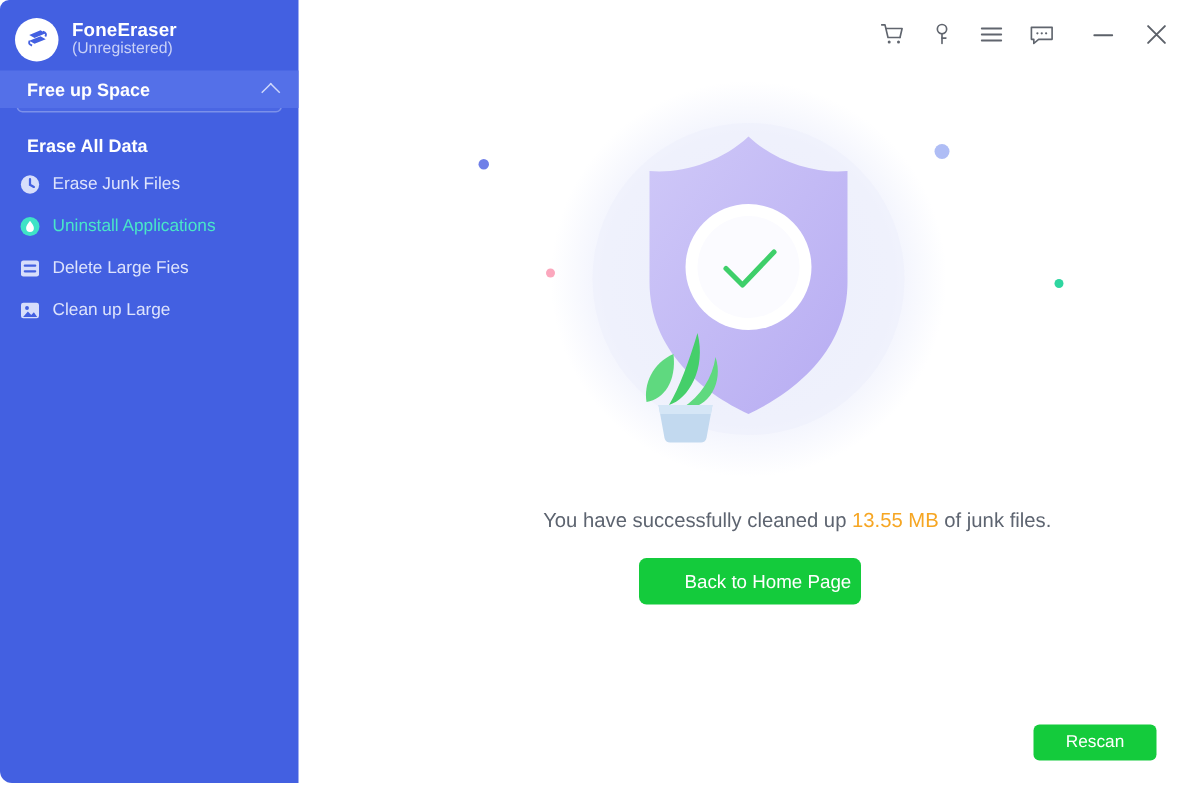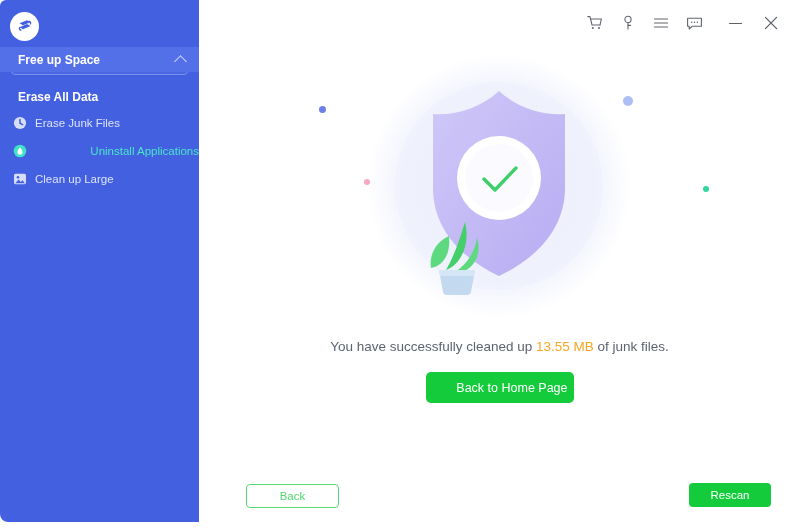--- a/index.html
+++ b/index.html
@@ -130,21 +130,21 @@
   }
   .nav-item {
     height: 28px;
     display: flex;
     align-items: center;
     padding-left: 13px;
     box-sizing: border-box;
     color: #dde3fc;
     font-size: 11.5px;
   }
-  .nav-item.active { color: #49e6c8; justify-content: space-between; }
+  .nav-item.active { color: #49e6c8; }
   .nav-ico {
     width: 14px;
     height: 14px;
     margin-right: 8px;
     flex: 0 0 auto;
     display: block;
   }
   
   .titlebar {
     position: absolute;
@@ -167,20 +167,21 @@
     justify-content: center;
     cursor: pointer;
   }
   
   .content {
     position: absolute;
     left: 199px;
     top: 46px;
     right: 0;
     bottom: 0;
+    padding-left: 32px;
   }
   .illus {
     position: absolute;
     left: 0;
     right: 0;
     top: 0;
     height: 282px;
   }
   .dot { position: absolute; border-radius: 50%; }
   .status-line {
@@ -247,20 +248,24 @@
     <div class="brand">
       <div class="brand-logo">
         <svg width="20" height="20" viewBox="0 0 20 20">
           <circle cx="10" cy="10" r="10" fill="#ffffff"></circle>
           <path d="M4.5 7.3 L12 4.2 L15.5 6.2 L8 9.3 Z" fill="#4360e1"></path>
           <path d="M4.5 11.2 L12 8.1 L15.5 10.1 L8 13.2 Z" fill="#4360e1"></path>
           <path d="M13.6 5.2 Q16.6 6.0 15.2 8.4" stroke="#4360e1" stroke-width="1.3" fill="none"></path>
           <path d="M6.4 14.3 Q3.4 13.5 4.8 11.1" stroke="#4360e1" stroke-width="1.3" fill="none"></path>
         </svg>
       </div>
+      <div class="brand-text">
+        <div class="brand-name">FoneEraser</div>
+        <div class="brand-sub">(Unregistered)</div>
+      </div>
     </div>
 
     <div class="device-select">
       <div class="phone-icon"></div>
       <div class="device-label">Virgi...ne xs(iPhone XS)</div>
       <div class="chev"></div>
     </div>
 
     <div class="nav-head" id="nav-free-up">
       <span>Free up Space</span>
@@ -280,20 +285,28 @@
     </div>
 
     <div class="nav-item active">
       <svg class="nav-ico" viewBox="0 0 14 14">
         <circle cx="7" cy="7" r="6.3" fill="#3fe3c6"></circle>
         <path d="M7 3.2 C8.3 5.2 9.6 6.4 9.6 8.0 A2.6 2.6 0 0 1 4.4 8.0 C4.4 6.4 5.7 5.2 7 3.2 Z" fill="#ffffff"></path>
       </svg>
       <span>Uninstall Applications</span>
     </div>
 
+    <div class="nav-item">
+      <svg class="nav-ico" viewBox="0 0 14 14">
+        <rect x="1" y="1.6" width="12" height="10.8" rx="1.6" fill="#d7defb"></rect>
+        <rect x="2.8" y="4.3" width="8.4" height="1.5" rx=".7" fill="#4360e1"></rect>
+        <rect x="2.8" y="8.1" width="8.4" height="1.5" rx=".7" fill="#4360e1"></rect>
+      </svg>
+      <span>Delete Large Fies</span>
+    </div>
 
     <div class="nav-item">
       <svg class="nav-ico" viewBox="0 0 14 14">
         <rect x="1" y="1.8" width="12" height="10.4" rx="1.6" fill="#d7defb"></rect>
         <circle cx="5" cy="5.3" r="1.3" fill="#4360e1"></circle>
         <path d="M2.4 11.3 L5.6 7.6 L7.8 10 L9.6 8.2 L11.8 11.3 Z" fill="#4360e1"></path>
       </svg>
       <span>Clean up Large</span>
     </div>
   </div>
@@ -377,16 +390,15 @@
       <div class="dot" style="left:424px;top:50px;width:10px;height:10px;background:#afbdf5;"></div>
       <div class="dot" style="left:165px;top:133px;width:6px;height:6px;background:#fba7bd;"></div>
       <div class="dot" style="left:504px;top:140px;width:6px;height:6px;background:#2ed6a0;"></div>
     </div>
 
     <div class="status-line">
       <span>You have successfully cleaned up </span><span class="status-amount">13.55 MB</span><span> of junk files.</span>
     </div>
 
     <button class="btn-home">Back to Home Page</button>
-    <button class="btn-back">Back</button>
     <button class="btn-rescan">Rescan</button>
   </div>
 </div>
 
 </body></html>

